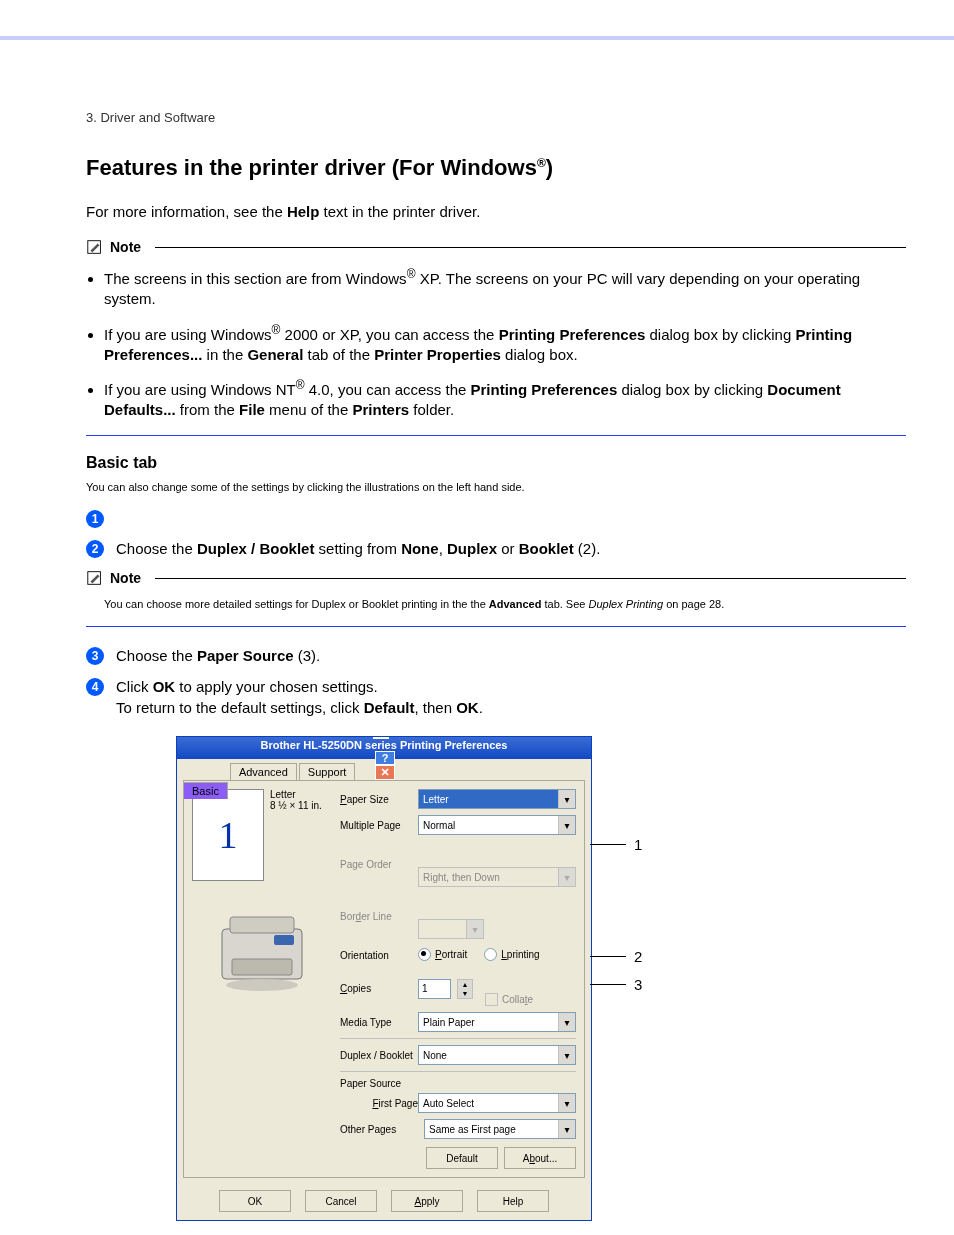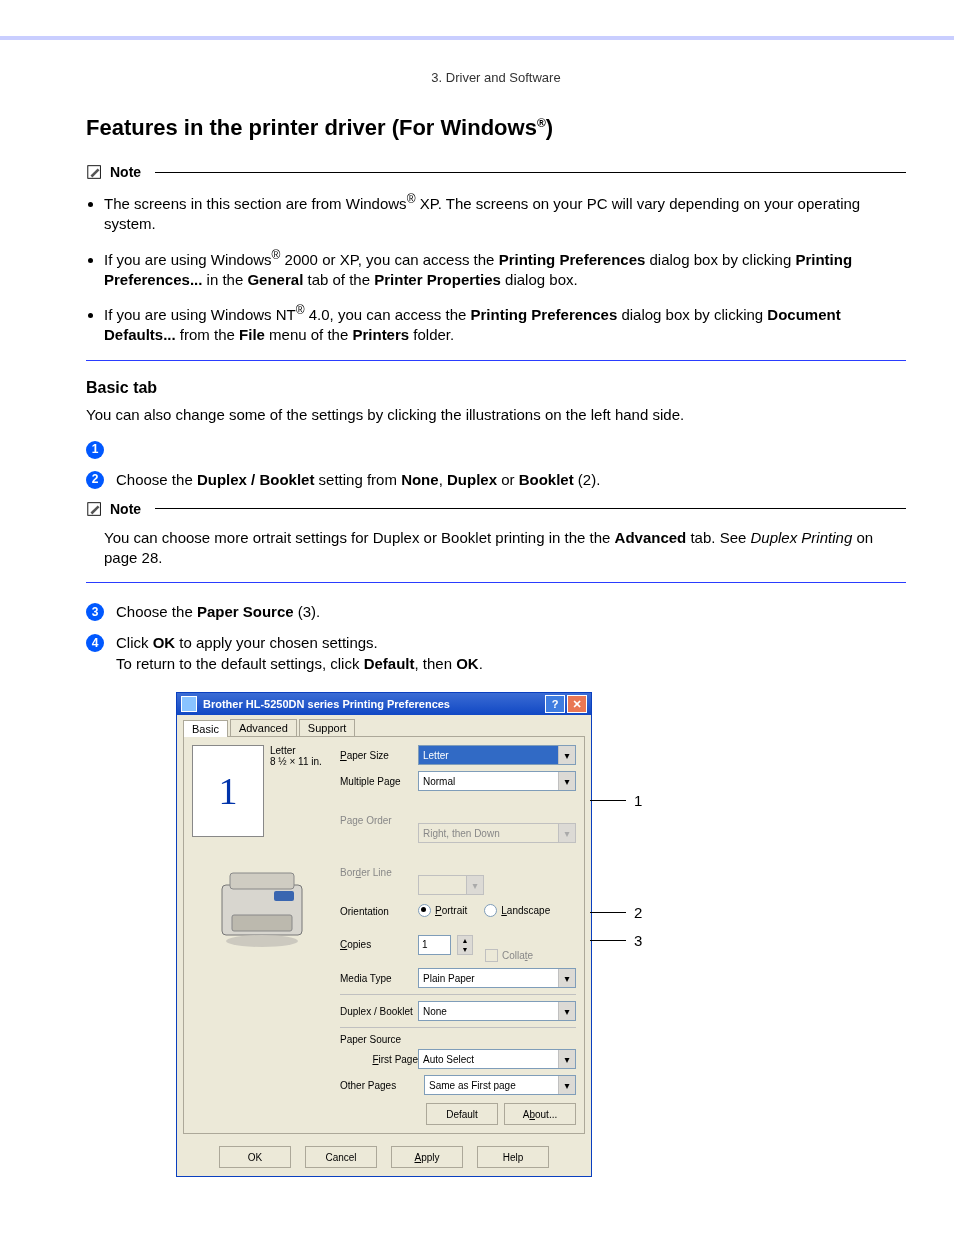--- a/index.html
+++ b/index.html
@@ -12,24 +12,25 @@
   }
   .topbar {
     height: 36px;
     border-bottom: 4px solid #c9ceff;
     background: #fff;
   }
   .page {
     padding: 30px 48px 0 86px;
   }
   .chapter {
-    text-align: center;
+    text-align: left;
     font-size: 13px;
     color: #333;
     margin-bottom: 30px;
+    margin-top: 40px;
   }
   h1.title {
     font-size: 22px;
     font-weight: bold;
     margin: 0 0 22px 0;
   }
   .sup {
     font-size: 12px;
     vertical-align: super;
   }
@@ -70,21 +71,21 @@
     height: 1px;
     background: #2a3cff;
     margin: 8px 0 18px 0;
   }
   h2.sub {
     font-size: 16px;
     font-weight: bold;
     margin: 0 0 8px 0;
   }
   p.body {
-    font-size: 15px;
+    font-size: 11px;
     margin: 0 0 14px 0;
     line-height: 1.35;
   }
   .step {
     display: flex;
     gap: 12px;
     margin: 0 0 10px 0;
     font-size: 15px;
     line-height: 1.4;
   }
@@ -118,20 +119,21 @@
     font-size: 11px;
     color: #000;
   }
   .titlebar {
     background: linear-gradient(#3b6cd4, #1148c4);
     color: #fff;
     height: 22px;
     display: flex;
     align-items: center;
     padding: 0 4px;
+    flex-direction: column;
   }
   .titlebar .t-icon {
     width: 14px; height: 14px;
     background: #89c3ff;
     border: 1px solid #fff;
     margin-right: 6px;
   }
   .titlebar .t-text { flex: 1; font-size: 11px; font-weight: bold; }
   .titlebar .t-btn {
     width: 18px; height: 16px;
@@ -151,21 +153,21 @@
     padding: 4px 6px 0 6px;
   }
   .tab {
     padding: 2px 8px;
     border: 1px solid #aca899;
     border-bottom: none;
     margin-right: 2px;
     background: #ece9d8;
     position: relative;
   }
-  .tab.active { background: #ffffff; top: 1px; z-index: 2; }
+  .tab.active { background: #8b5cf6; top: 19px; z-index: 2; }
   .panel {
     margin: 0 6px 6px 6px;
     border: 1px solid #aca899;
     background: #ece9d8;
     padding: 8px;
     display: flex;
     gap: 8px;
   }
   .panel-left { width: 140px; }
   .paper-preview {
@@ -352,20 +354,23 @@
 <div class="topbar"></div>
 
 <div class="page">
 
   <div class="chapter">3. Driver and Software</div>
 
   <h1 class="title">
     <span>Features in the printer driver (For Windows</span><span class="sup">®</span><span>)</span>
   </h1>
 
+  <p class="lead">
+    <span>For more information, see the </span><b>Help</b><span> text in the printer driver.</span>
+  </p>
 
   <div class="note-head">
     <svg class="note-icon" viewBox="0 0 20 20">
         <rect x="2" y="3" width="14" height="14" fill="none" stroke="#000"></rect>
         <path d="M5 14 L13 6 L15 8 L7 16 Z" fill="#555"></path>
       </svg>
     <span class="note-label">Note</span>
     <div class="note-line"></div>
   </div>
 
@@ -398,21 +403,21 @@
 
   <div class="note-head">
     <svg class="note-icon" viewBox="0 0 20 20">
         <rect x="2" y="3" width="14" height="14" fill="none" stroke="#000"></rect>
         <path d="M5 14 L13 6 L15 8 L7 16 Z" fill="#555"></path>
       </svg>
     <span class="note-label">Note</span>
     <div class="note-line"></div>
   </div>
   <p class="body" style="margin-left:18px">
-    <span>You can choose more ortrait settings for Duplex or Booklet printing in the the </span><b>Advanced</b><span> tab. See </span><i>Duplex Printing</i><span> on page 28.</span>
+    <span>You can choose more detailed settings for Duplex or Booklet printing in the the </span><b>Advanced</b><span> tab. See </span><i>Duplex Printing</i><span> on page 28.</span>
   </p>
   <div class="note-close"></div>
 
   <div class="step">
     <div class="bullet">3</div>
     <div>
       <span>Choose the </span><b>Paper Source</b><span> (3).</span>
     </div>
   </div>
 
@@ -490,21 +495,21 @@
             <div class="lbl">Orientation</div>
             <div>
               <span class="radio checked">
                   <span class="dot"></span>
                   <span class="u">P</span>
                   <span>ortrait</span>
                 </span>
               <span class="radio">
                   <span class="dot"></span>
                   <span class="u">L</span>
-                  <span>andscape</span>
+                  <span>printing</span>
                 </span>
             </div>
           </div>
           <div class="row">
             <div class="lbl"><span class="u">C</span><span>opies</span></div>
             <div class="copies-row">
               <div class="spin">
                   <span>1</span>
                 </div>
               <div class="spin-btn">

